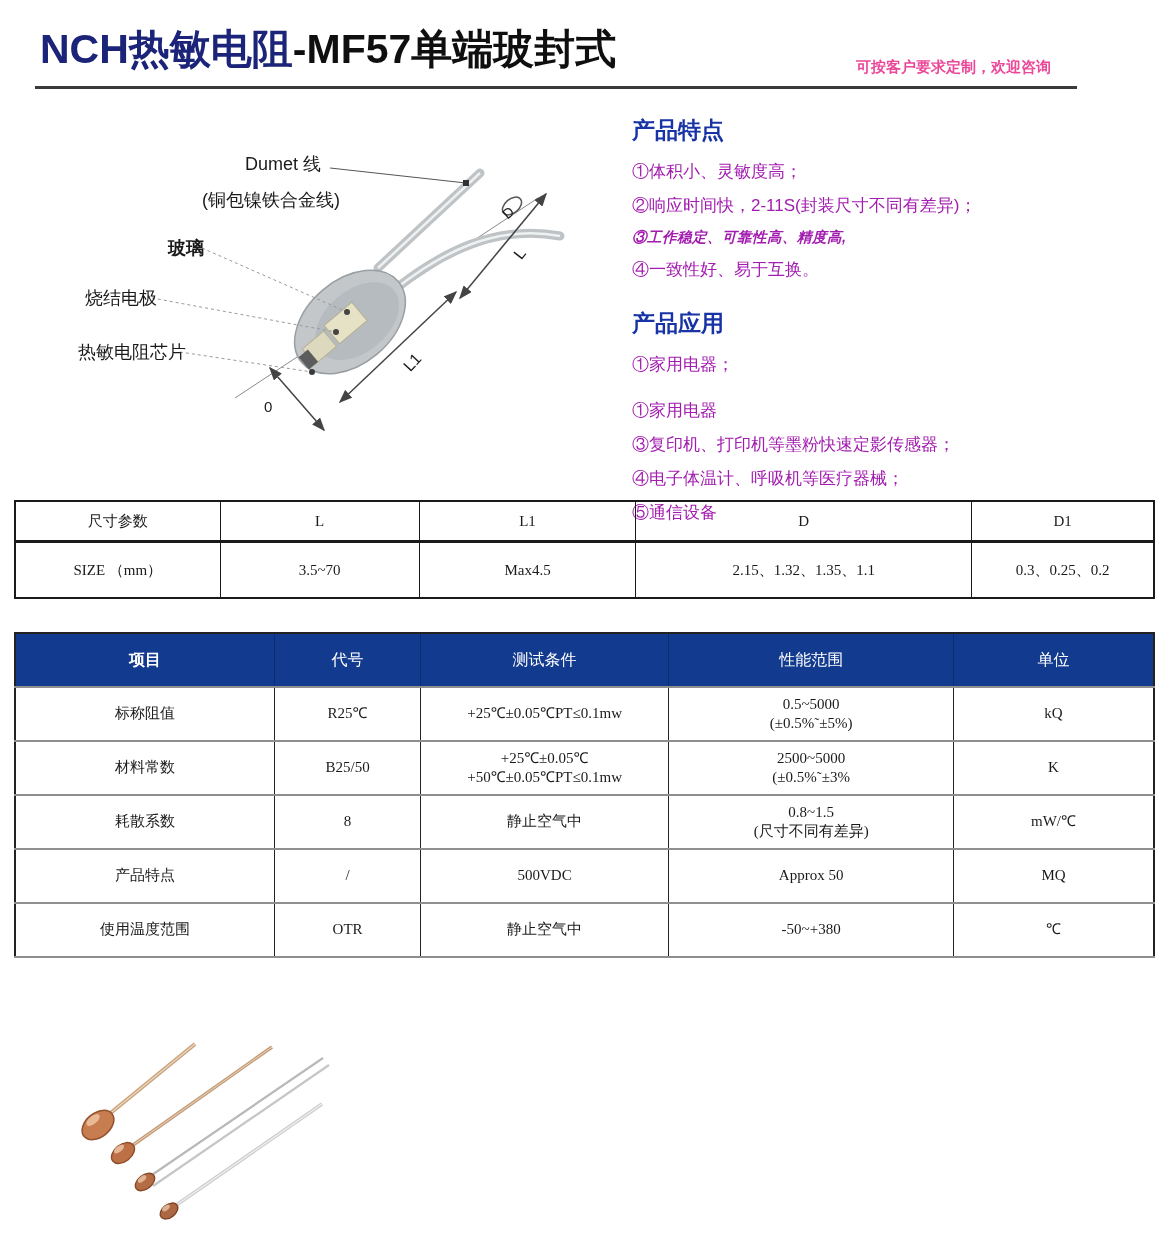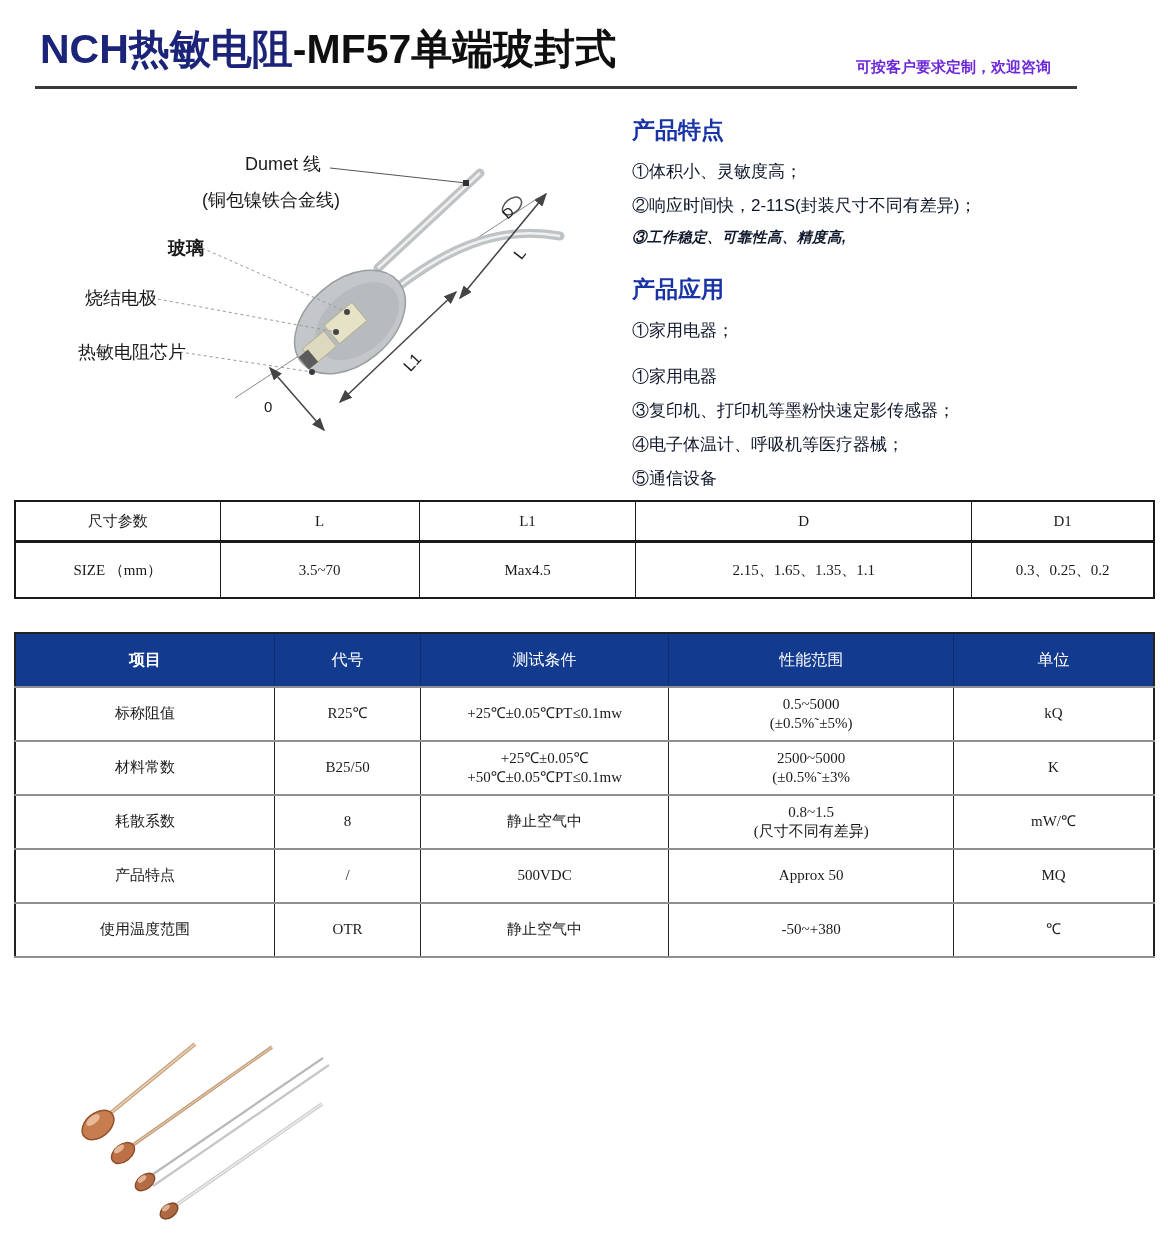--- a/index.html
+++ b/index.html
@@ -3,27 +3,27 @@
 <meta charset="utf-8">
 <style>
   html,body{margin:0;padding:0;background:#ffffff;}
   .page{position:relative;width:1168px;height:1242px;background:#fff;overflow:hidden;
         font-family:"Liberation Sans",sans-serif;color:#111;}
 
   
   .header-title{position:absolute;left:40px;top:22px;font-size:41px;font-weight:bold;white-space:nowrap;}
   .header-title .brand{color:#1b2478;}
   .header-title .model{color:#0f0f0f;}
-  .subtitle{position:absolute;left:856px;top:58px;font-size:15px;font-weight:600;color:#6d28d9;}
+  .subtitle{position:absolute;left:856px;top:58px;font-size:15px;font-weight:600;color:#ec4899;}
   .title-rule{position:absolute;left:35px;top:86px;width:1042px;height:3px;background:#3a3a3a;}
 
   
   .right-col{position:absolute;left:632px;top:104px;width:536px;}
   h2.sec{font-size:23px;font-weight:bold;color:#1733a6;margin:11px 0 14px 0;}
-  .li{font-size:17px;color:#0f172a;margin-bottom:11px;}
+  .li{font-size:17px;color:#a21caf;margin-bottom:11px;}
   .li.em{font-style:italic;font-size:14.5px;font-weight:600;letter-spacing:.5px;}
   .apps-block{margin-top:27px;}
   .apps .li:first-child{margin-bottom:23px;}
 
   
   .diagram{position:absolute;left:60px;top:140px;}
   .diagram text{font-family:"Liberation Sans",sans-serif;fill:#1a1a1a;}
 
   
   table{border-collapse:collapse;width:100%;font-family:"Liberation Serif",serif;}
@@ -123,20 +123,21 @@
     <text x="444" y="78" font-size="14" transform="rotate(-40 448 74)">D</text>
   </svg>
 
   <div class="right-col">
     <div>
       <h2 class="sec">产品特点</h2>
       <div class="features">
           <div class="li">①体积小、灵敏度高；</div>
           <div class="li">②响应时间快，2-11S(封装尺寸不同有差异)；</div>
           <div class="li em">③工作稳定、可靠性高、精度高,</div>
+          <div class="li">④一致性好、易于互换。</div>
         </div>
     </div>
     <div class="apps-block">
       <h2 class="sec">产品应用</h2>
       <div class="apps">
           <div class="li">①家用电器；</div>
           <div class="li">①家用电器</div>
           <div class="li">③复印机、打印机等墨粉快速定影传感器；</div>
           <div class="li">④电子体温计、呼吸机等医疗器械；</div>
           <div class="li">⑤通信设备</div>
@@ -160,21 +161,21 @@
             <td>
               <div>SIZE （mm）</div>
             </td>
             <td>
               <div>3.5~70</div>
             </td>
             <td>
               <div>Max4.5</div>
             </td>
             <td>
-              <div>2.15、1.65、1.35、1.1</div>
+              <div>2.15、1.32、1.35、1.1</div>
             </td>
             <td>
               <div>0.3、0.25、0.2</div>
             </td>
           </tr>
         </tbody>
     </table>
   </div>
 
   <div class="spec-table-wrap">

